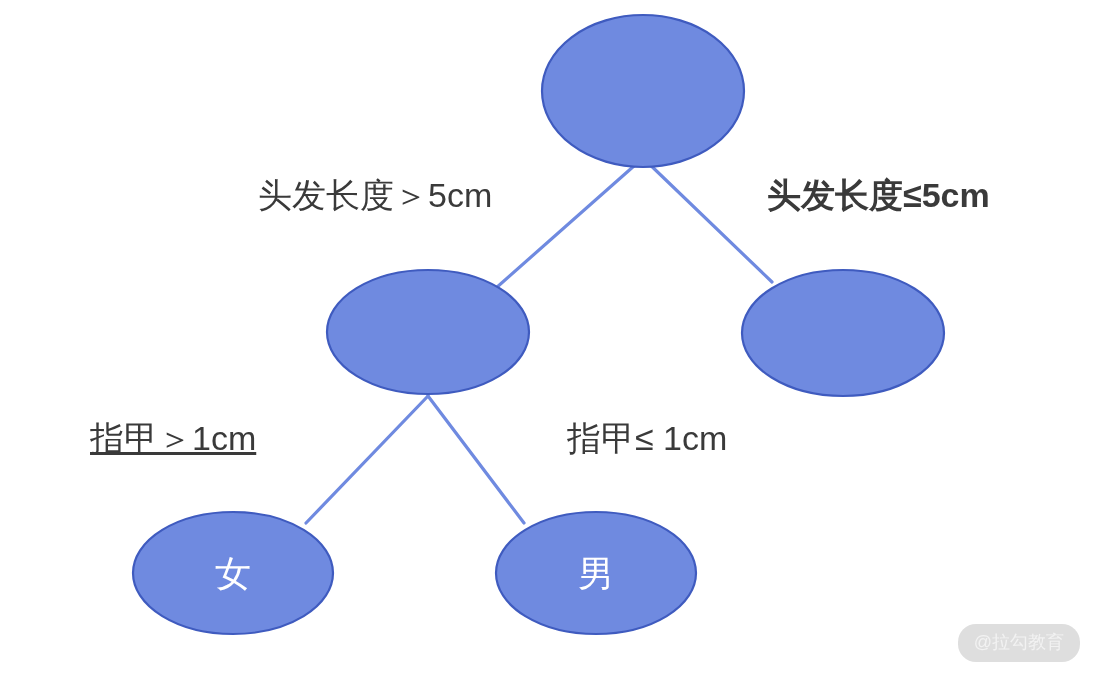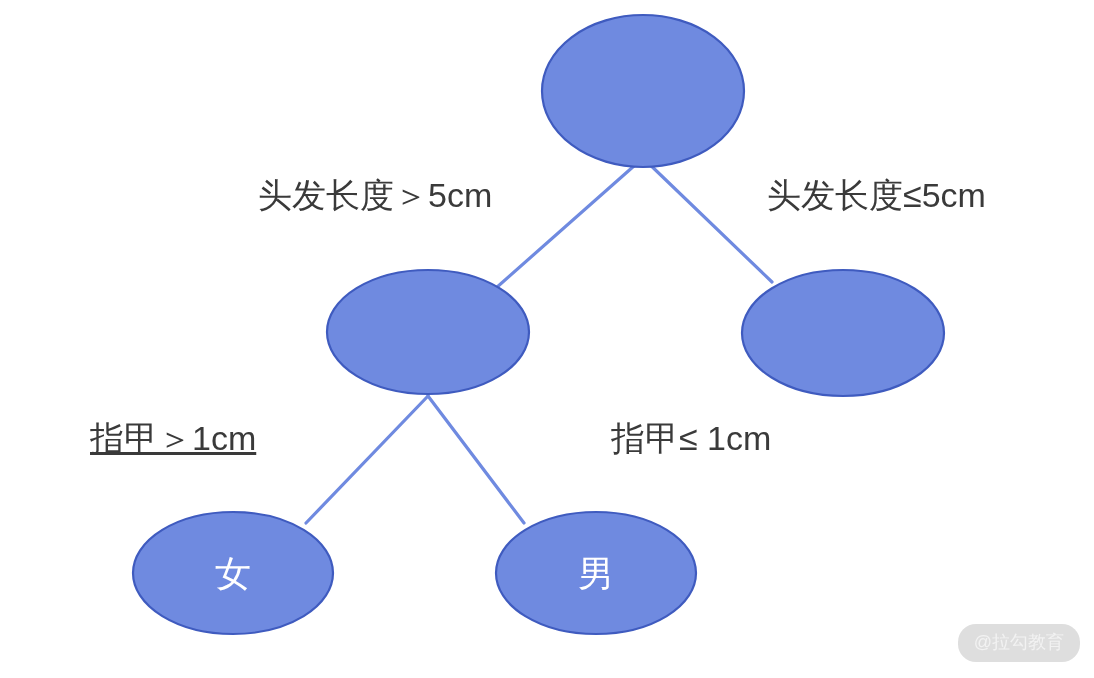--- a/index.html
+++ b/index.html
@@ -68,25 +68,25 @@
 
     <ellipse cx="643" cy="91" rx="101" ry="76" fill="#6f8ae0" stroke="#3f5bbf" stroke-width="2.2"></ellipse>
     <ellipse cx="428" cy="332" rx="101" ry="62" fill="#6f8ae0" stroke="#3f5bbf" stroke-width="2.2"></ellipse>
     <ellipse cx="843" cy="333" rx="101" ry="63" fill="#6f8ae0" stroke="#3f5bbf" stroke-width="2.2"></ellipse>
     <ellipse cx="233" cy="573" rx="100" ry="61" fill="#6f8ae0" stroke="#3f5bbf" stroke-width="2.2"></ellipse>
     <ellipse cx="596" cy="573" rx="100" ry="61" fill="#6f8ae0" stroke="#3f5bbf" stroke-width="2.2"></ellipse>
   </svg>
 
   <div class="edge-label" style="left:258px; top:178px;">头发长度＞5cm</div>
 
-  <div class="edge-label" style="left:767px; top:178px;">头发长度≤5cm</div>
+  <div class="edge-label" style="left:767px; top:178px;font-weight:bold;">头发长度≤5cm</div>
 
   <div class="edge-label" style="left:90px; top:421px;text-decoration:underline;">指甲＞1cm</div>
 
-  <div class="edge-label" style="left:567px; top:421px;margin-left:44px;">指甲≤ 1cm</div>
+  <div class="edge-label" style="left:567px; top:421px;">指甲≤ 1cm</div>
 
   <div class="node-label" style="left:233px; top:574px;">女</div>
 
   <div class="node-label" style="left:596px; top:574px;">男</div>
 
   <div id="watermark">@拉勾教育</div>
 
 </div>
 
 </body></html>

